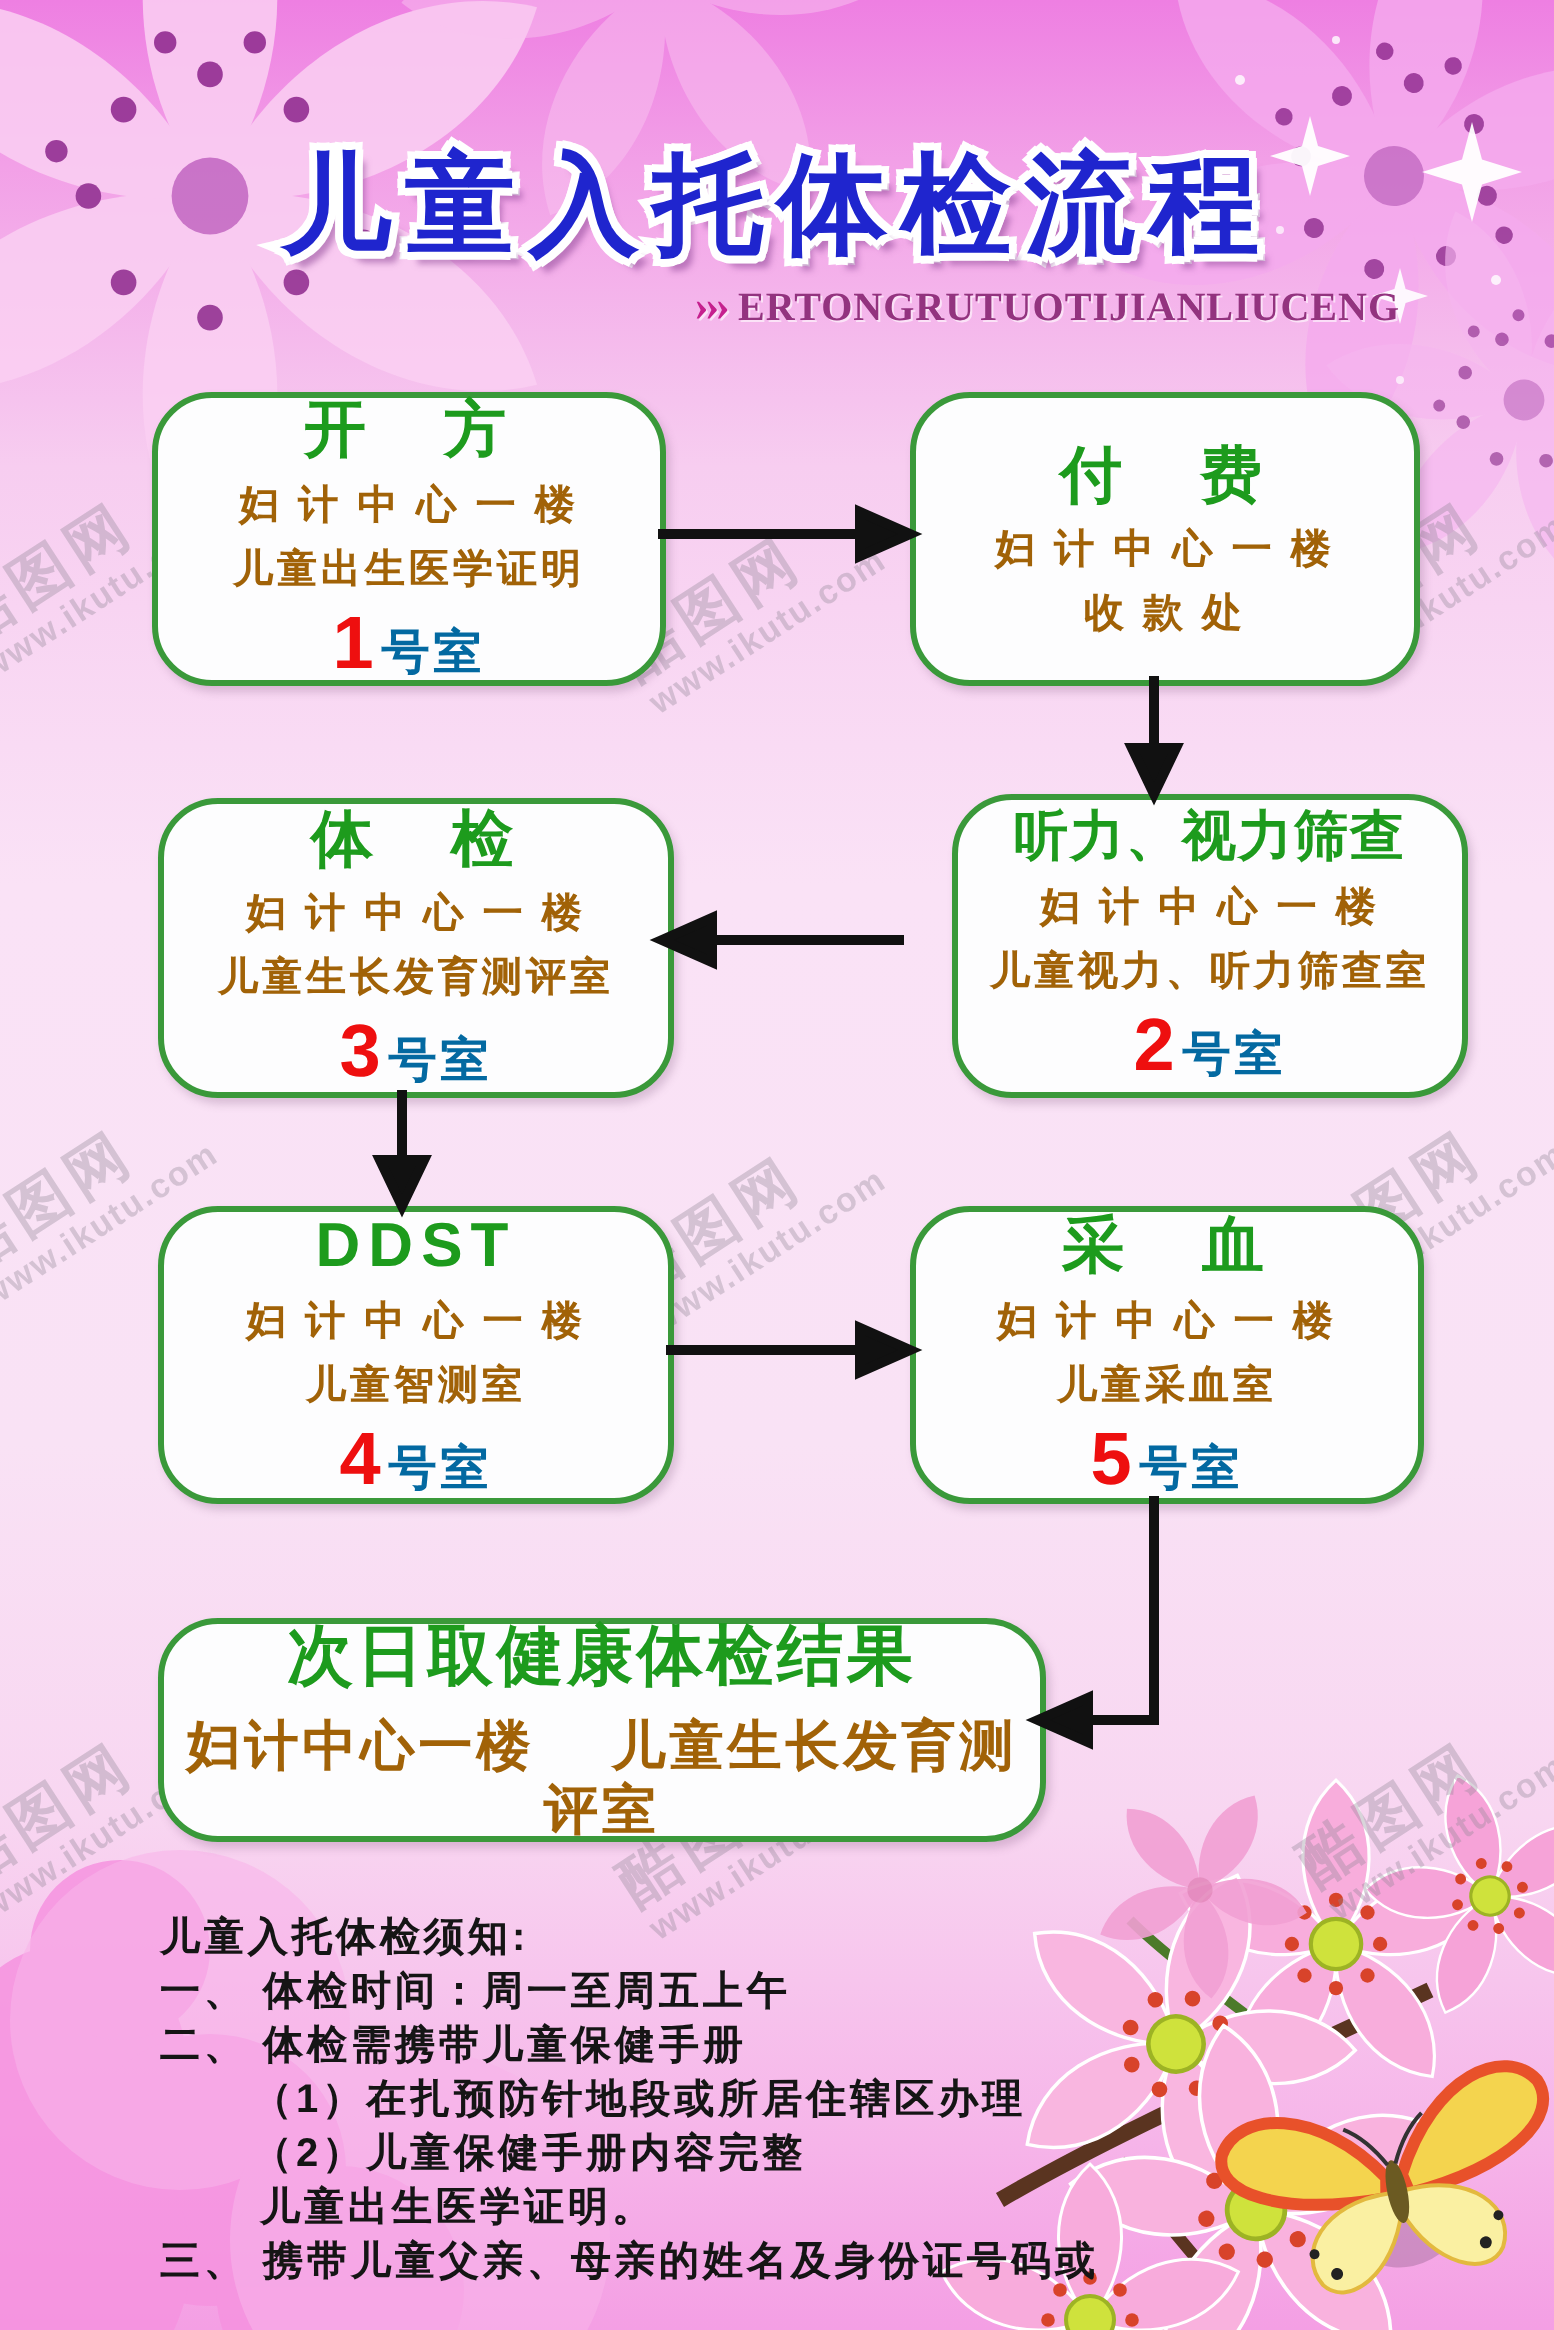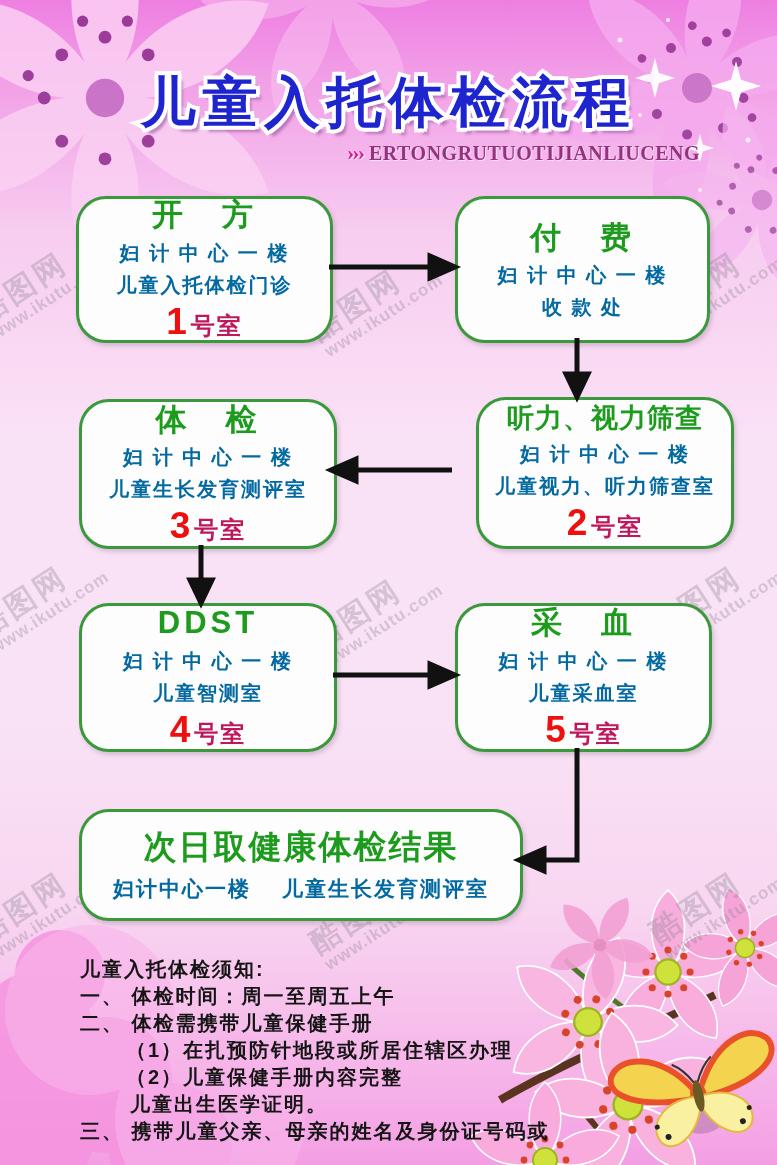--- a/index.html
+++ b/index.html
@@ -38,27 +38,27 @@
 
   
   .fbox{
     position:absolute;background:#fdfdfe;border:3px solid #3a993a;border-radius:30px;
     box-shadow:2px 3px 4px rgba(120,80,120,.25);
     display:flex;flex-direction:column;align-items:center;justify-content:center;
     text-align:center;
   }
   .fbox-title{font-size:31px;font-weight:800;color:#1d9b1d;letter-spacing:4px;line-height:1.15;}
   .fbox-title.t-sm{font-size:27px;letter-spacing:1px;}
-  .fbox-line{font-size:20px;font-weight:700;color:#0369a1;letter-spacing:2px;margin-top:8px;line-height:1.2;}
+  .fbox-line{font-size:20px;font-weight:700;color:#a16207;letter-spacing:2px;margin-top:8px;line-height:1.2;}
   .fbox-roomline{margin-top:6px;display:flex;align-items:baseline;justify-content:center;}
   .room-no{font-size:37px;font-weight:800;color:#ee0f0f;margin-right:4px;line-height:1;}
-  .room-suffix{font-size:24px;font-weight:800;color:#be185d;letter-spacing:2px;}
+  .room-suffix{font-size:24px;font-weight:800;color:#0369a1;letter-spacing:2px;}
 
   .fbox.final .fbox-title{font-size:33px;letter-spacing:2px;}
-  .fbox.final .fbox-line{font-size:21px;margin-top:10px;}
+  .fbox.final .fbox-line{font-size:27px;margin-top:10px;}
 
   
   .notes{position:absolute;left:80px;top:928px;width:640px;color:#151515;margin-top:28px;}
   .note-line{font-size:20px;font-weight:700;letter-spacing:2px;line-height:27px;white-space:pre;}
   .note-indent{padding-left:46px;}
   .note-indent2{padding-left:50px;}
 </style>
 </head>
 <body>
 
@@ -236,21 +236,21 @@
       <span class="wm-brand">酷图网</span>
       <span class="wm-url">www.ikutu.com</span>
     </div>
 
   <div class="title">儿童入托体检流程</div>
   <div class="subtitle"><span class="chev">›››</span><span>ERTONGRUTUOTIJIANLIUCENG</span></div>
 
   <div class="fbox" style="left:76px;top:196px;width:251px;height:141px">
     <div class="fbox-title">开　方</div>
     <div class="fbox-line">妇 计 中 心 一 楼</div>
-    <div class="fbox-line">儿童入托体检门诊</div>
+    <div class="fbox-line">儿童出生医学证明</div>
     <div class="fbox-roomline">
         <span class="room-no">1</span>
         <span class="room-suffix">号室</span>
       </div>
   </div>
 
   <div class="fbox" style="left:455px;top:196px;width:249px;height:141px">
     <div class="fbox-title">付　费</div>
     <div class="fbox-line">妇 计 中 心 一 楼</div>
     <div class="fbox-line">收 款 处</div>

